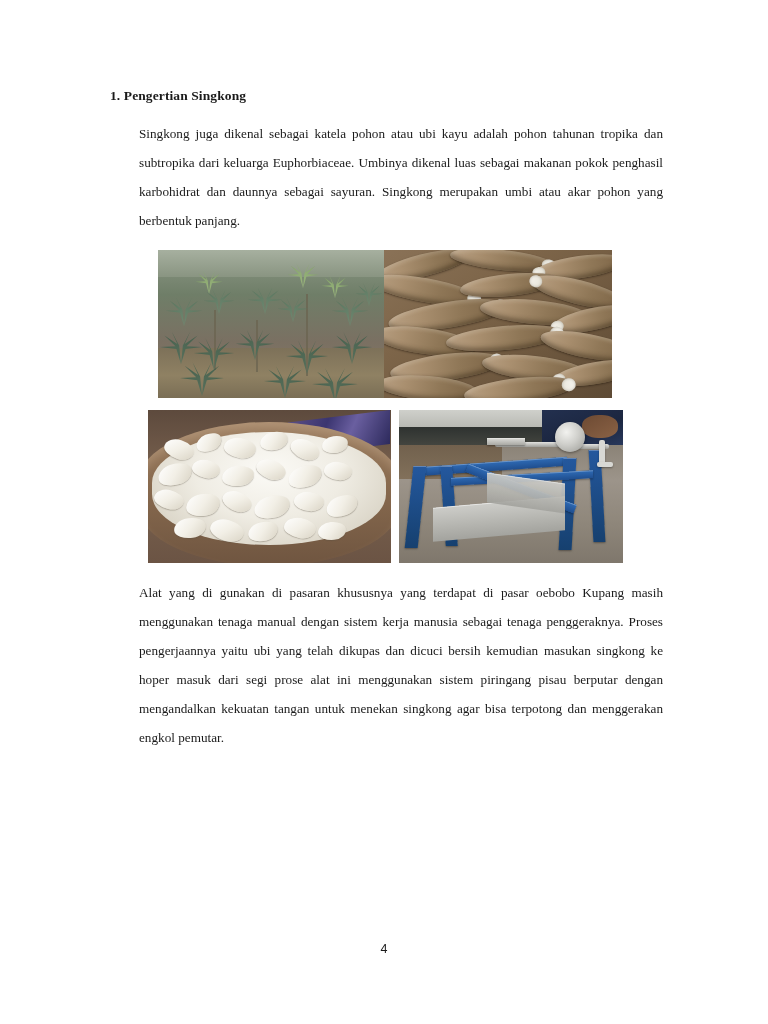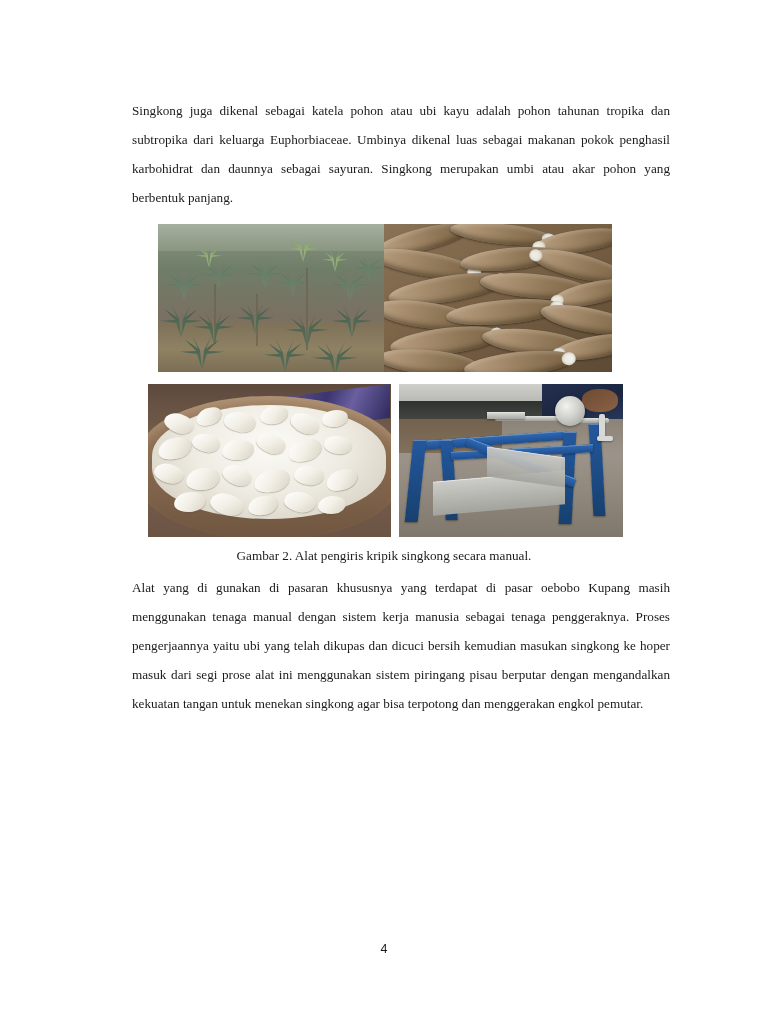--- a/index.html
+++ b/index.html
@@ -54,21 +54,21 @@
     margin: 0 0 8px 0;
     padding-left: 19px;
     white-space: pre;
   }
 
   .para {
     font-size: 13.2px;
     line-height: 29px;
     text-align: justify;
     text-justify: inter-word;
-    margin: 8px;
+    margin: 15px;
     padding-left: 34px;
   }
   .para.no-pad {
     padding-left: 34px;
   }
 
   .figure {
     margin: 12px 0 0 0;
     padding-left: 0;
   }
@@ -203,20 +203,21 @@
           box-shadow: 0 1px 3px rgba(0,0,0,.4); }
   .crank { position:absolute; background:#d8d8d4; border-radius:2px; box-shadow:0 1px 2px rgba(0,0,0,.35); }
 </style>
 </head>
 <body>
 
 <div class="page">
   <div class="content">
 
 
+    <h3 class="h-sub">1. Pengertian Singkong</h3>
 
     <p class="para">Singkong juga dikenal sebagai katela pohon atau ubi kayu adalah pohon tahunan tropika dan subtropika dari keluarga Euphorbiaceae. Umbinya dikenal luas sebagai makanan pokok penghasil karbohidrat dan daunnya sebagai sayuran. Singkong merupakan umbi atau akar pohon yang berbentuk panjang.</p>
 
     <div class="figure">
       <div class="fig-row row1">
 
         <div class="photo p-plants">
           <div class="sky"></div>
           <div class="ground"></div>
           <div class="stem" style="left:56px; top:60px; height:60px;"></div>
@@ -338,21 +339,20 @@
           <div class="shelf" style="left:88px; top:68px; width:78px; height:30px; transform:skewY(8deg); opacity:.92;"></div>
           <div class="shaft" style="left:96px; top:32px; width:70px;"></div>
           <div class="shaft" style="left:176px; top:34px; width:34px;"></div>
           <div class="disc" style="left:156px; top:12px; width:30px; height:30px;"></div>
           <div class="crank" style="left:200px; top:30px; width:6px; height:26px;"></div>
           <div class="crank" style="left:198px; top:52px; width:16px; height:5px;"></div>
           <div class="bar" style="left:88px; top:28px; width:38px; height:7px; background:linear-gradient(180deg,#dcdcd8,#a9a9a4);"></div>
         </div>
 
       </div>
-      <div class="fig-caption c2">Gambar 2. Alat pengiris kripik singkong secara manual.</div>
     </div>
 
     <p class="para no-pad">Alat yang di gunakan di pasaran khususnya yang terdapat di pasar oebobo Kupang masih menggunakan tenaga manual dengan sistem kerja manusia sebagai tenaga penggeraknya. Proses pengerjaannya yaitu ubi yang telah dikupas dan dicuci bersih kemudian masukan singkong ke hoper masuk dari segi prose alat ini menggunakan sistem piringang pisau berputar dengan mengandalkan kekuatan tangan untuk menekan singkong agar bisa terpotong dan menggerakan engkol pemutar.</p>
 
   </div>
 
   <div class="page-number">4</div>
 </div>
 
 </body></html>

